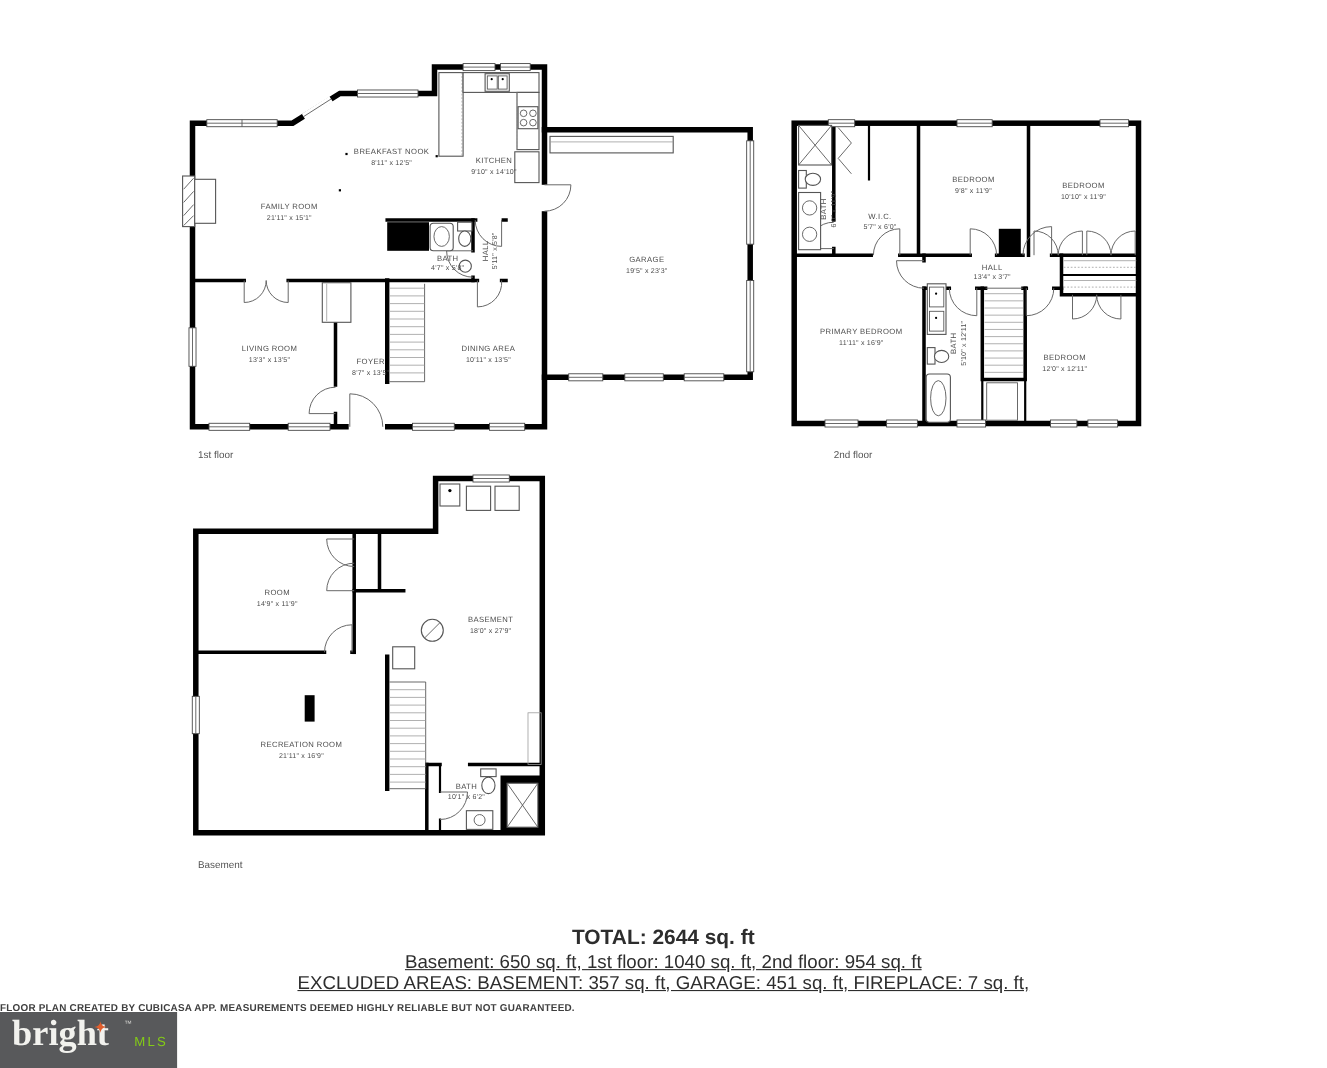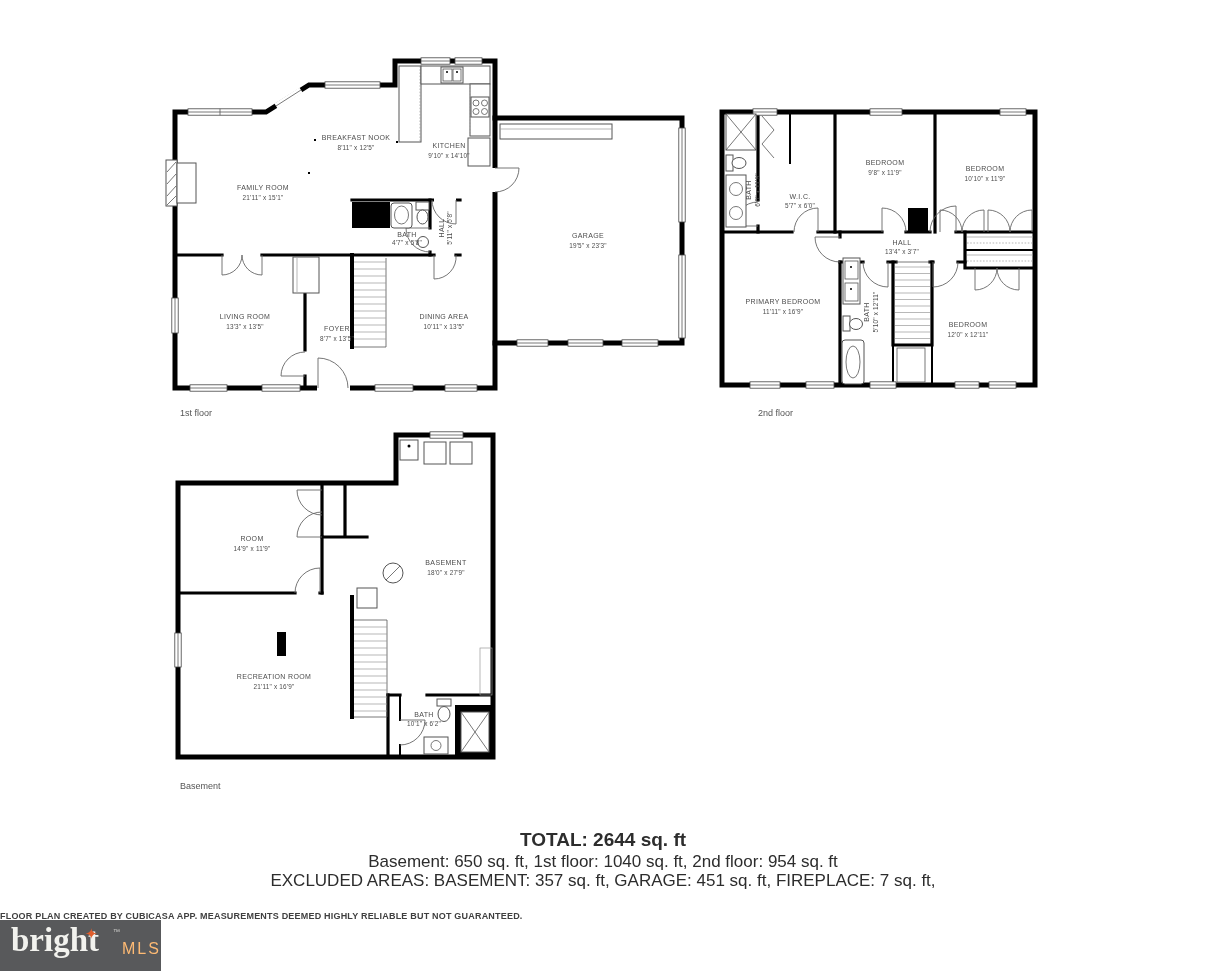--- a/index.html
+++ b/index.html
@@ -14,28 +14,28 @@
   .t2{stroke:#999;stroke-width:.7;fill:none}
   .fx{stroke:#555;stroke-width:1;fill:#fff}
   .wf{fill:#fff;stroke:#444;stroke-width:.8}
   .blk{fill:#000;stroke:none}
   .door{stroke:#666;stroke-width:.9;fill:none}
   .dash{stroke:#999;stroke-width:.7;stroke-dasharray:1.6 1.6;fill:none}
   text.nm{font:7px "Liberation Sans",sans-serif;fill:#4c4c4c;text-anchor:middle;letter-spacing:.35px}
   text.dm{font:6.4px "Liberation Sans",sans-serif;fill:#4c4c4c;text-anchor:middle;letter-spacing:.2px}
   .flabel{position:absolute;font-size:9px;color:#555;}
   .summary{position:absolute;top:829px;left:0;width:100%;text-align:center;color:#2d2d2d;}
-  .summary .total{font-size:19px;font-weight:bold;margin:0 0 2px 0;}
-  .summary .line{font-size:17px;line-height:18.5px;margin:0;}
+  .summary .total{font-size:19px;font-weight:bold;margin:13px 0 2px 0;}
+  .summary .line{font-size:17px;line-height:18.5px;margin:0;text-decoration:underline;}
   .disclaimer{position:absolute;top:911px;left:0;width:100%;font-size:9px;font-weight:bold;color:#3f3f3f;letter-spacing:.2px;}
   .logo{position:absolute;left:0;top:920px;width:161px;height:51px;background:#58595b;}
   .logo .bright{position:absolute;left:11px;top:2px;font-family:"Liberation Serif",serif;font-weight:bold;font-size:33px;color:#f2f2ee;}
   .logo .star{position:absolute;left:85px;top:5px;font-size:15px;color:#e05e2d;}
   .logo .tm{position:absolute;left:113px;top:8px;font-size:7px;color:#cfcfcc;}
-  .logo .mls{position:absolute;left:122px;top:20px;font-size:16px;letter-spacing:2px;color:#fdba74;}
+  .logo .mls{position:absolute;left:122px;top:20px;font-size:12px;letter-spacing:2px;color:#84cc16;}
 </style>
 </head>
 <body>
 
 <svg class="plan" style="left:165px;top:55px" width="545" height="350" viewBox="165 55 545 350">
   <g>
     <path class="w5" d="M 175,112 H 266 L 309,85 H 395 V 61 H 495 V 388 H 175 Z"></path>
     <path class="w5" d="M 495,118 H 682 V 343 H 495"></path>
     <path class="w3" d="M 352,200 H 460"></path>
     <path class="w3" d="M 175,255 H 222 M 262,255 H 434 M 456,255 H 460"></path>

